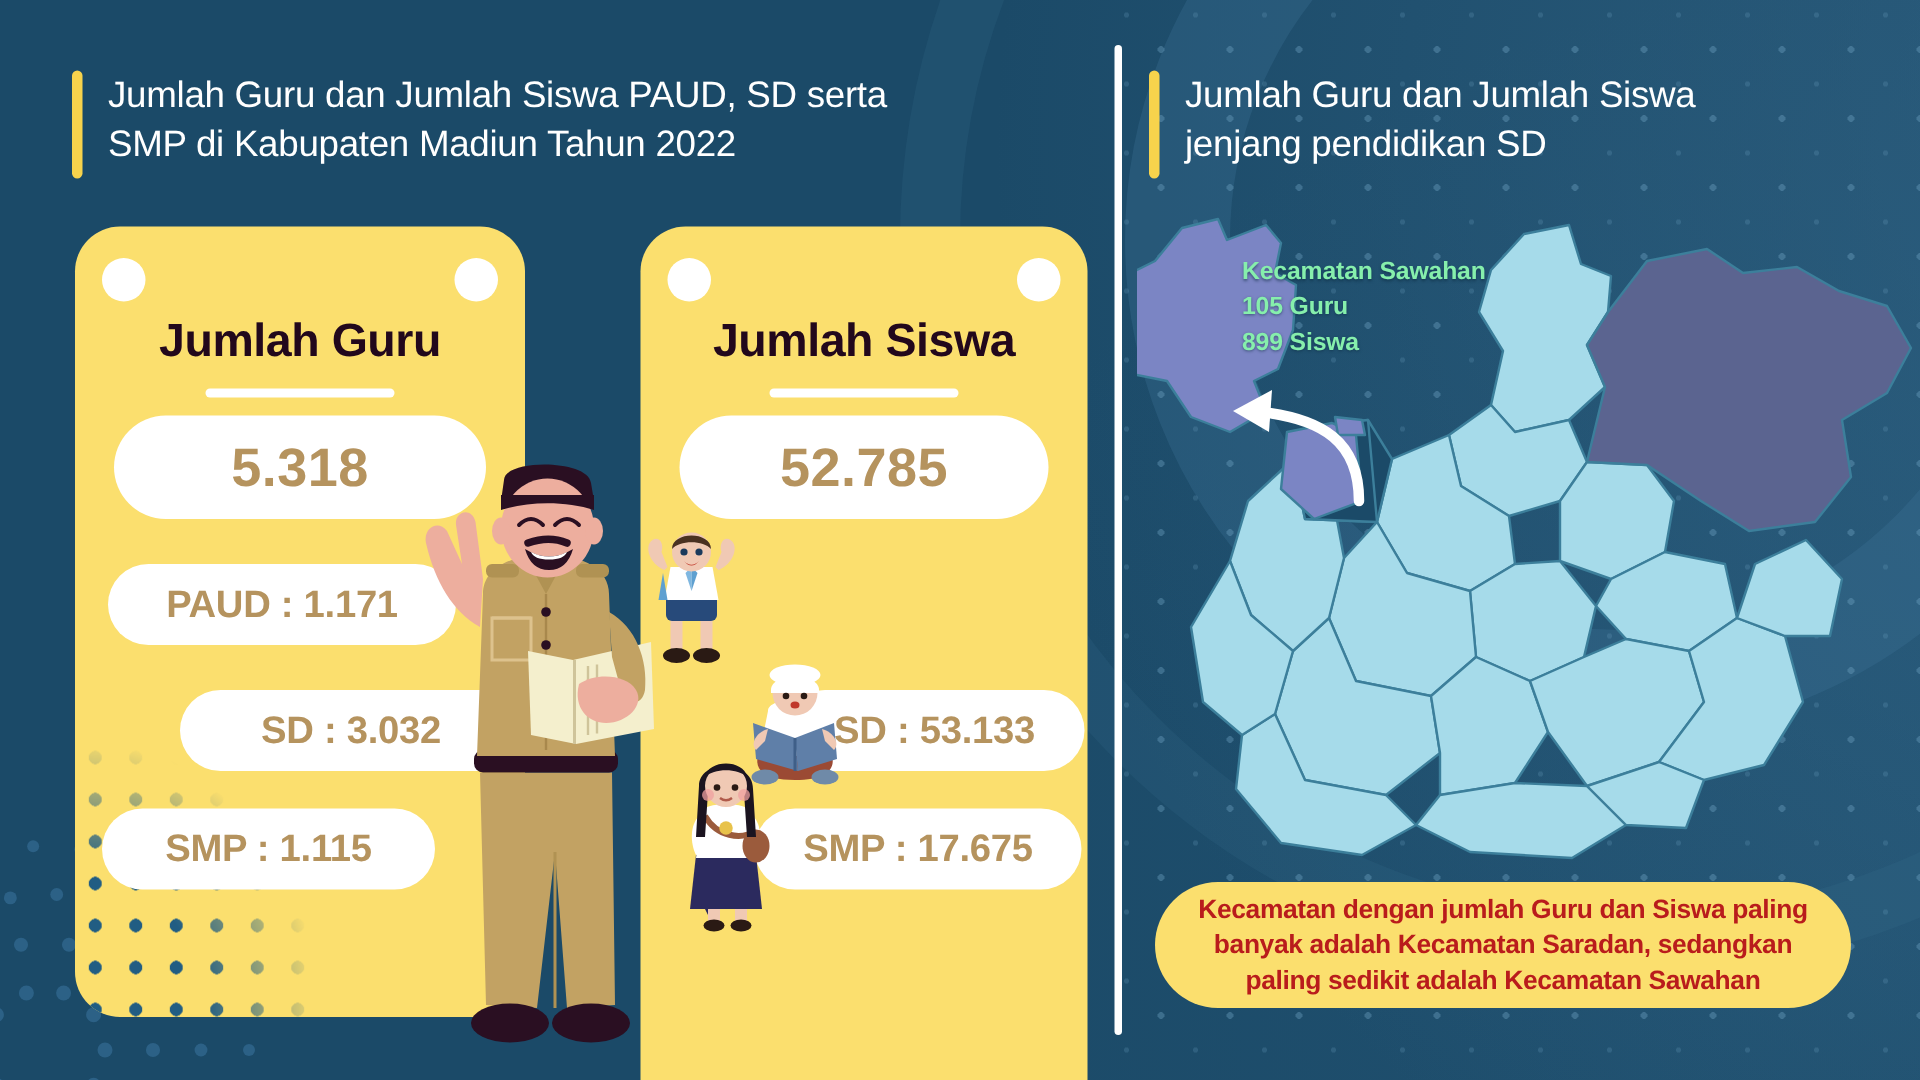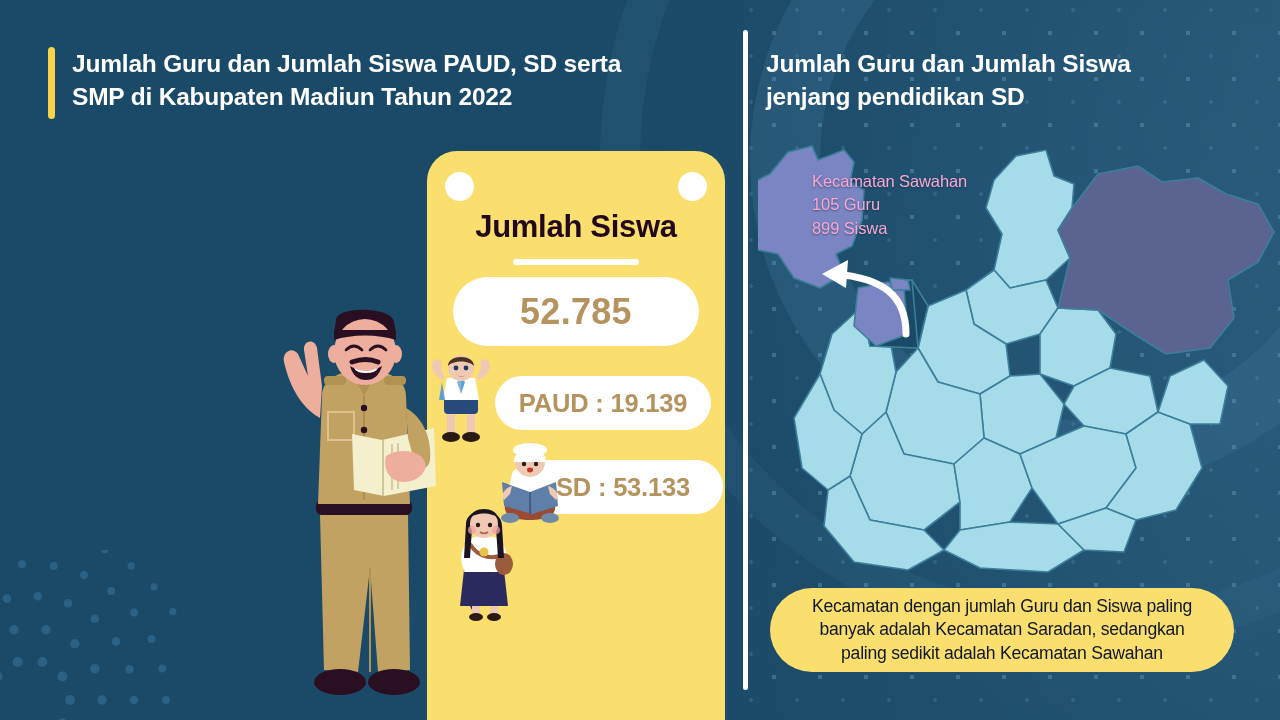--- a/index.html
+++ b/index.html
@@ -52,28 +52,28 @@
   }
 
   
   .title-block { position: absolute; display: flex; align-items: stretch; }
   .title-bar {
     width: 7px; border-radius: 4px; background: #f7d34c; flex: none; margin-right: 17px;
   }
   .title-text {
     color: #ffffff;
     font-size: 24.5px;
-    font-weight: bold;
+    font-weight: normal;
     line-height: 1.33;
     letter-spacing: -0.2px;
     white-space: pre-line;
     padding-top: 1px;
   }
   #title-left  { left: 48px; top: 47px; width: 660px; height: 72px; }
-  #title-right { left: 766px; top: 47px; width: 470px; height: 72px; flex-direction: column; }
+  #title-right { left: 766px; top: 47px; width: 470px; height: 72px; }
 
   
   .divider {
     position: absolute; left: 743px; top: 30px;
     width: 5px; height: 660px;
     background: #ffffff; border-radius: 3px;
   }
 
   
   .stat-card {
@@ -142,37 +142,38 @@
   .illus { position: absolute; pointer-events: none; }
   #teacher { left: 258px; top: 300px; width: 230px; height: 420px; z-index: 6; }
   #kid-boy   { left: 425px; top: 352px; width: 72px; height: 92px; z-index: 7; }
   #kid-ngaji { left: 490px; top: 440px; width: 80px; height: 90px; z-index: 7; }
   #kid-girl  { left: 448px; top: 502px; width: 72px; height: 120px; z-index: 7; }
 
   
   #map-wrap { position: absolute; left: 758px; top: 138px; width: 522px; height: 442px; }
   .map-label {
     position: absolute;
-    color: #f9a8d4; font-weight: normal; font-size: 16.5px; line-height: 1.42;
+    color: #86efac; font-weight: bold; font-size: 16.5px; line-height: 1.42;
     white-space: pre-line; letter-spacing: -0.1px;
     text-shadow: 0 1px 2px rgba(11,40,60,0.55);
+    margin-left: 16px;
   }
   #label-sawahan { left: 812px; top: 170px; }
   #label-saradan { left: 1073px; top: 220px; }
 
   
   #caption-box {
     position: absolute; left: 770px; top: 588px; width: 464px; height: 84px;
     background: #fbdf6e; border-radius: 42px;
     display: flex; align-items: center; justify-content: center;
     text-align: center;
   }
   #caption-box span {
     display: block;
-    font-size: 17.6px; font-weight: normal; color: #0f172a;
+    font-size: 17.6px; font-weight: bold; color: #b91c1c;
     line-height: 1.33; white-space: pre-line; letter-spacing: -0.25px;
     padding: 0 18px;
   }
 </style>
 </head>
 <body>
 
 <div id="stage">
 
   <div class="bg-gradient-sweep"></div>
@@ -300,34 +301,53 @@
   </div>
 
   <div class="title-block" id="title-right">
     <div class="title-bar"></div>
     <div class="title-text">Jumlah Guru dan Jumlah Siswa
 jenjang pendidikan SD</div>
   </div>
 
   <div class="divider"></div>
 
+  <div class="stat-card" id="card-guru">
+    <div class="card-dotfield"></div>
+    <div class="punch-hole left"></div>
+    <div class="punch-hole right"></div>
+    <div class="card-heading">Jumlah Guru</div>
+    <div class="card-underline"></div>
+    <div class="big-pill">
+      <span>5.318</span>
+    </div>
+    <div class="sub-pill" id="guru-pill-0">
+      <span>PAUD : 1.171</span>
+    </div>
+    <div class="sub-pill" id="guru-pill-1">
+      <span>SD : 3.032</span>
+    </div>
+    <div class="sub-pill" id="guru-pill-2">
+      <span>SMP : 1.115</span>
+    </div>
+  </div>
 
   <div class="stat-card" id="card-siswa">
     <div class="punch-hole left"></div>
     <div class="punch-hole right"></div>
     <div class="card-heading">Jumlah Siswa</div>
     <div class="card-underline"></div>
     <div class="big-pill">
       <span>52.785</span>
     </div>
-    <div class="sub-pill" id="siswa-pill-0">
-      <span>PAUD : 19.139</span>
-    </div>
     <div class="sub-pill" id="siswa-pill-1">
       <span>SD : 53.133</span>
+    </div>
+    <div class="sub-pill" id="siswa-pill-2">
+      <span>SMP : 17.675</span>
     </div>
   </div>
 
   <svg class="illus" id="teacher" viewBox="0 0 230 420">
 
     <path d="M62 215 L150 215 L152 370 L120 372 L112 268 L100 372 L66 370 Z" fill="#c2a263"></path>
     <path d="M112 268 L112 372" stroke="#b09253" stroke-width="2" fill="none"></path>
 
     <ellipse cx="82" cy="382" rx="26" ry="13" fill="#2a0f22"></ellipse>
     <ellipse cx="136" cy="382" rx="26" ry="13" fill="#2a0f22"></ellipse>

